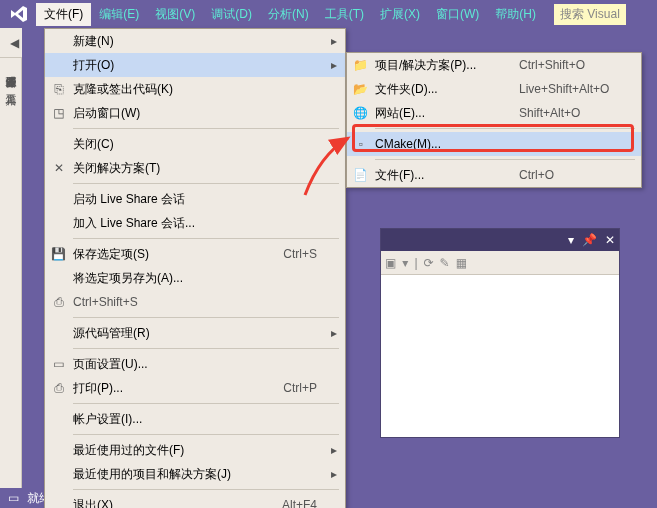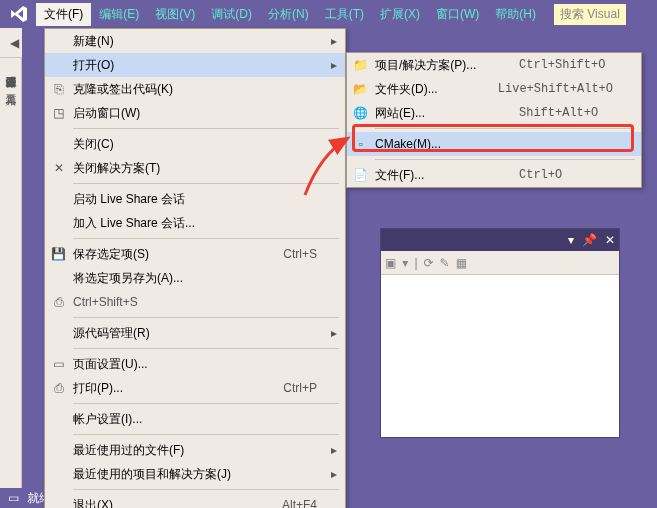--- a/index.html
+++ b/index.html
@@ -19,21 +19,21 @@
   
   .file-menu { position:absolute; left:44px; top:28px; width:302px; background:#efeae3; border:1px solid #a49a8a; box-shadow:2px 2px 4px rgba(0,0,0,.25); z-index:10; }
   .mi { display:flex; align-items:center; height:24px; padding:0 8px 0 0; cursor:pointer; }
   .mi.hl { background:#c7d9f3; }
   .mi-icon { width:28px; display:flex; align-items:center; justify-content:center; color:#555; font-size:12px; }
   .mi-label { flex:1; color:#000; }
   .mi-short { color:#555; padding-right:6px; }
   .mi-arrow { color:#555; width:14px; text-align:right; }
   .sep { height:1px; margin:3px 6px 3px 28px; background:#ccc6bb; }
   .open-menu { position:absolute; left:346px; top:52px; width:296px; background:#efeae3; border:1px solid #a49a8a; box-shadow:2px 2px 4px rgba(0,0,0,.25); z-index:11; }
-  .om .mi-short { min-width:100px;font-family:Liberation Mono, monospace; }
+  .om .mi-short { min-width:100px; }
   .callout { position:absolute; border:3px solid #ed3b2f; border-radius:4px; pointer-events:none; z-index:12; }
   .arrow-ann { position:absolute; z-index:12; pointer-events:none; }
   .panel { position:absolute; left:380px; top:228px; width:240px; height:210px; background:#fff; border:1px solid #4b4370; }
   .panel-hd { height:22px; background:#423a68; display:flex; align-items:center; justify-content:flex-end; padding:0 4px; gap:8px; color:#fff; }
   .panel-tb { height:24px; background:#efeae3; border-bottom:1px solid #ccc6bb; display:flex; align-items:center; padding:0 4px; gap:6px; color:#888; }
 </style>
 </head>
 <body>
 
 <div class="titlebar">

